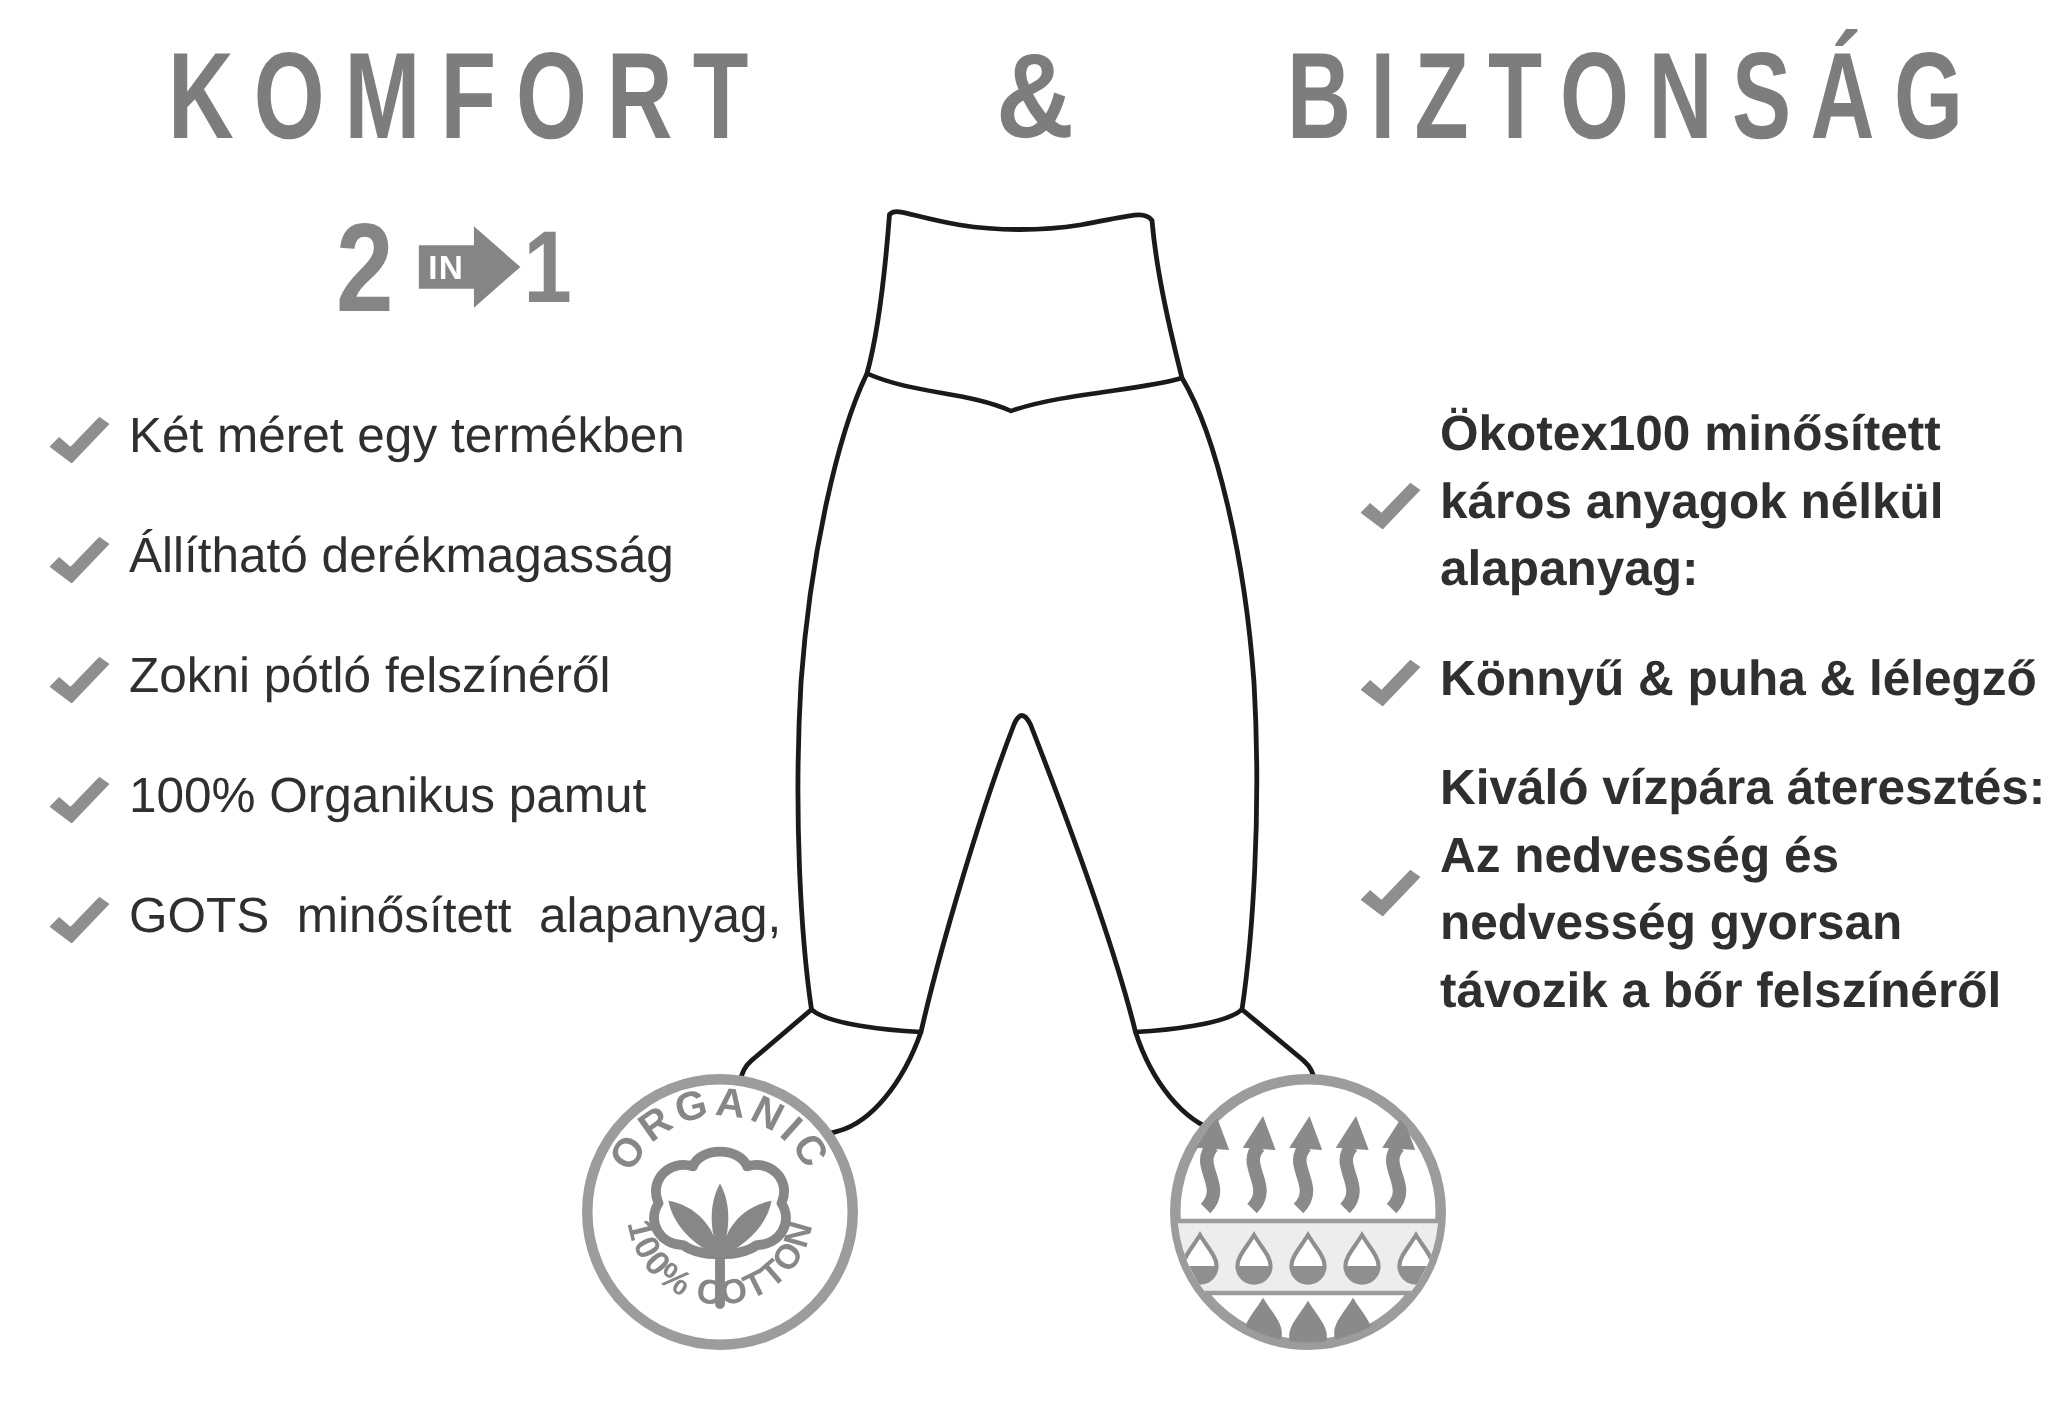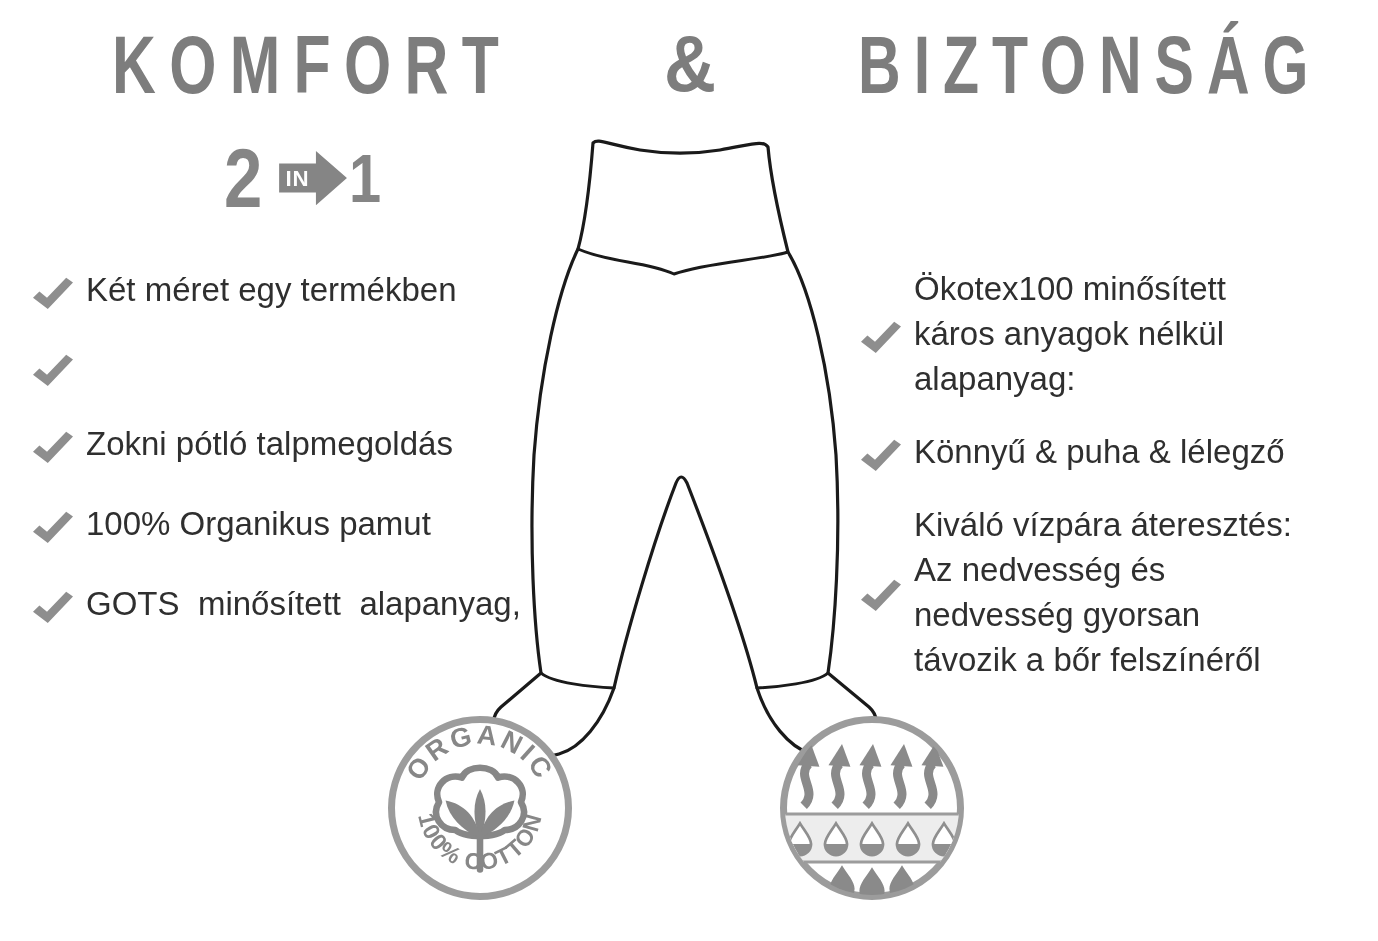--- a/index.html
+++ b/index.html
@@ -16,21 +16,21 @@
   
   .badge2in1{position:absolute;left:224px;top:138px;display:flex;align-items:center;gap:8px;height:80px;}
   .big-digit{font-weight:700;color:#858585;line-height:1;transform-origin:left center;}
   .digit2{font-size:84px;transform:scaleX(0.82);}
   .digit1{font-size:68px;transform:scaleX(0.85);margin-left:-8px;}
   .arrow-svg{display:block;}
 
   
   .features{position:absolute;list-style:none;margin:0;padding:0;}
   .left-list{left:33px;top:268px;width:500px;}
-  .right-list{left:861px;top:266px;width:460px;}
+  .right-list{left:907px;top:266px;width:460px;font-weight:bold;}
   .features li{display:flex;align-items:center;gap:13px;}
   .left-list li{margin-bottom:36px;}
   .right-list li{margin-bottom:28px;}
   .check{flex:none;width:40px;height:32px;margin-top:6px;}
   .ftext{font-size:33px;line-height:44px;color:#2f2f2f;}
   .right-list .ftext{line-height:45px;}
   .ftext span{display:block;}
   .ws{word-spacing:0.28em;}
 
   .abs-svg{position:absolute;display:block;}
@@ -59,27 +59,30 @@
           <polygon points="0,52 16,36 35,52 83,2 100,14 37,80" fill="#8e8e8e"></polygon>
         </svg>
       <div class="ftext">
           <span>Két méret egy termékben</span>
         </div>
     </li>
     <li>
       <svg class="check" viewBox="0 0 100 80">
           <polygon points="0,52 16,36 35,52 83,2 100,14 37,80" fill="#8e8e8e"></polygon>
         </svg>
-    </li>
-    <li>
-      <svg class="check" viewBox="0 0 100 80">
-          <polygon points="0,52 16,36 35,52 83,2 100,14 37,80" fill="#8e8e8e"></polygon>
-        </svg>
-      <div class="ftext">
-          <span>Zokni pótló talpmegoldás</span>
+      <div class="ftext">
+          <span>Állítható derékmagasság</span>
+        </div>
+    </li>
+    <li>
+      <svg class="check" viewBox="0 0 100 80">
+          <polygon points="0,52 16,36 35,52 83,2 100,14 37,80" fill="#8e8e8e"></polygon>
+        </svg>
+      <div class="ftext">
+          <span>Zokni pótló felszínéről</span>
         </div>
     </li>
     <li>
       <svg class="check" viewBox="0 0 100 80">
           <polygon points="0,52 16,36 35,52 83,2 100,14 37,80" fill="#8e8e8e"></polygon>
         </svg>
       <div class="ftext">
           <span>100% Organikus pamut</span>
         </div>
     </li>

